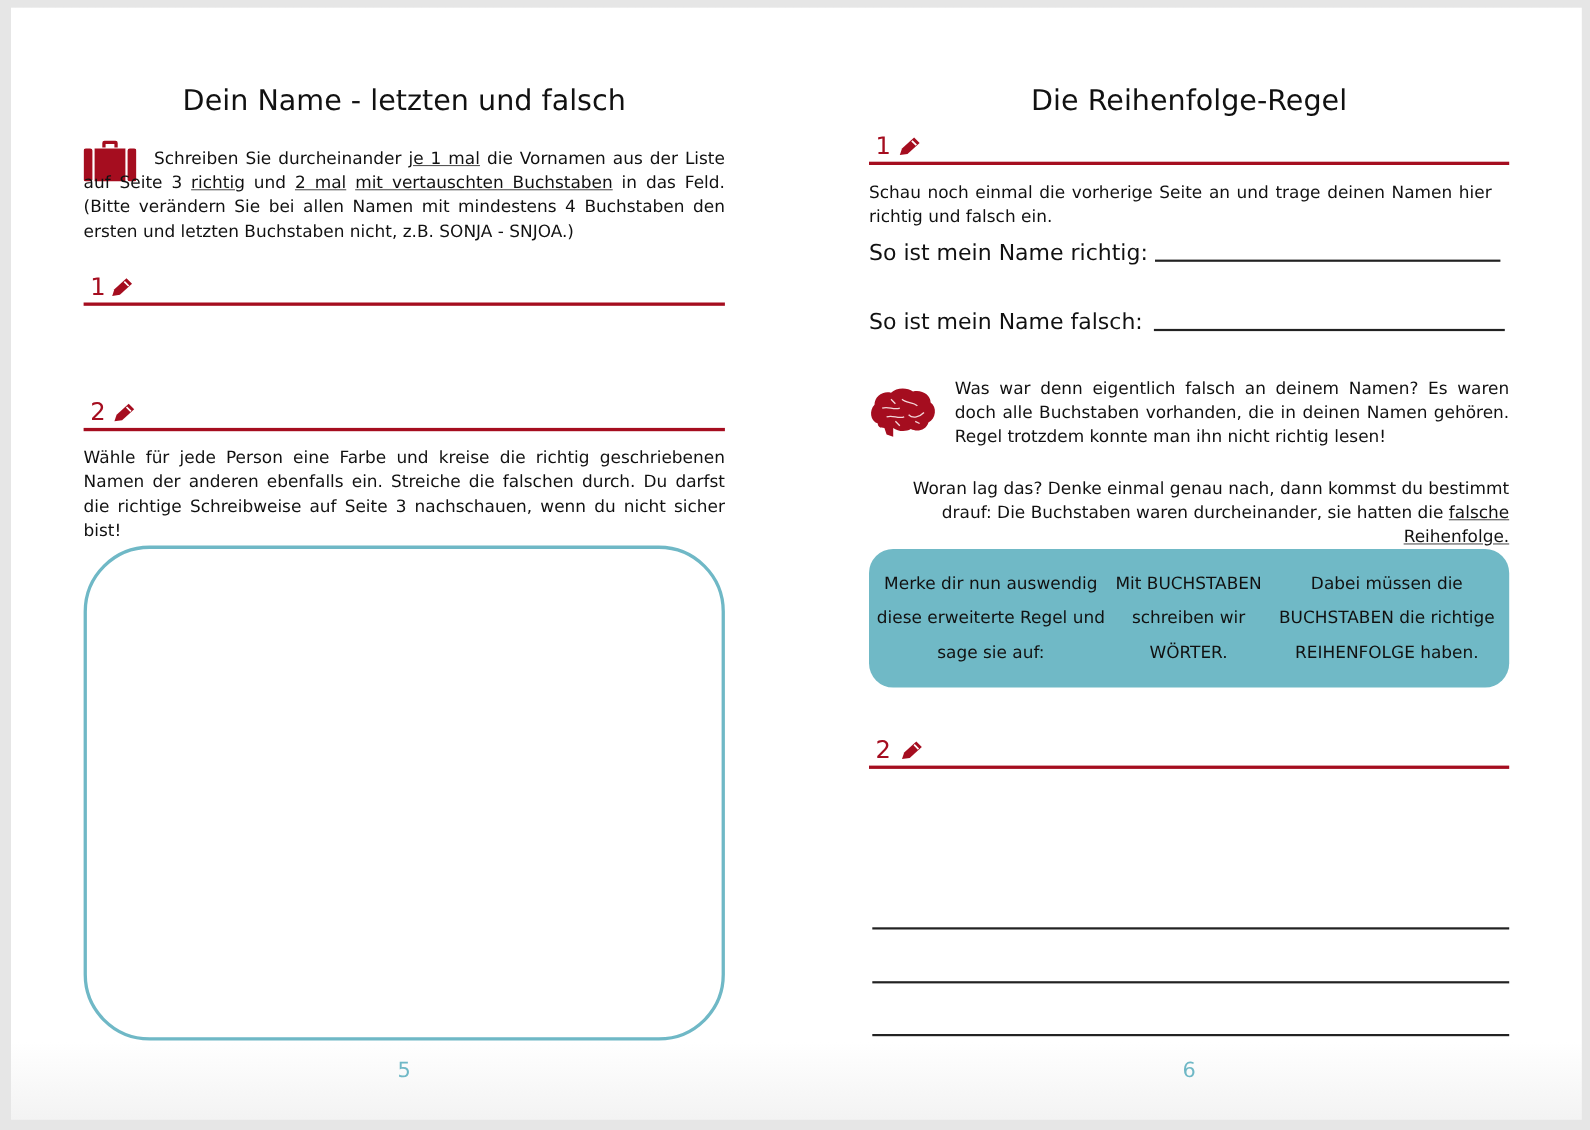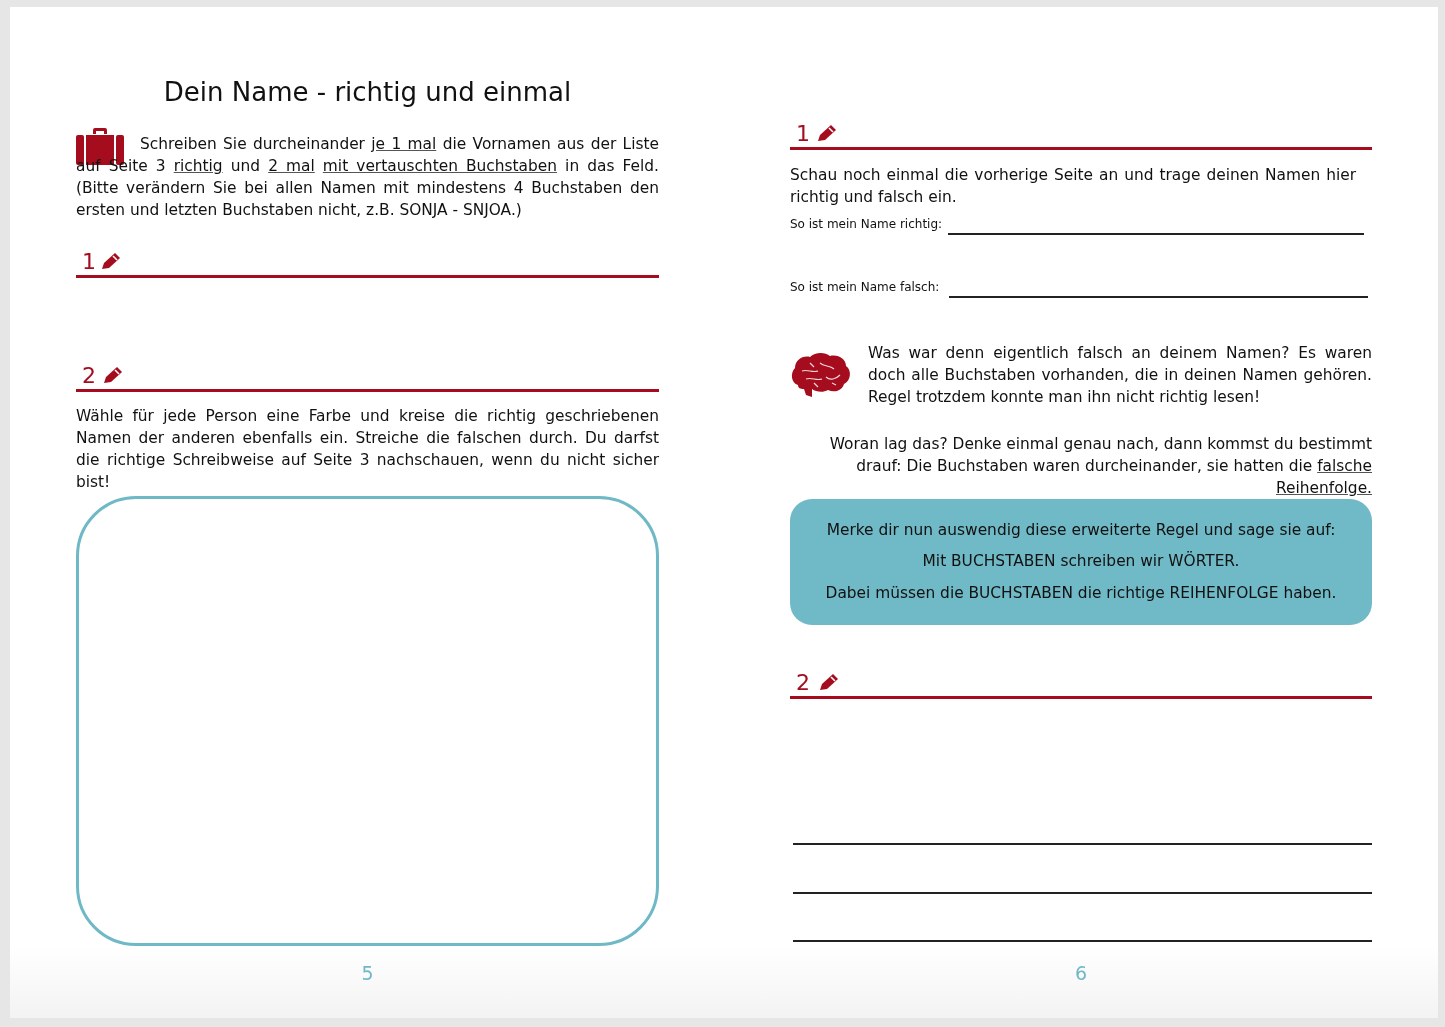--- a/index.html
+++ b/index.html
@@ -41,41 +41,41 @@
 
   .draw-box {
     position: absolute; left: 0; top: 489px; width: 577px; height: 444px;
     border: 3px solid #6fb8c6; border-radius: 60px;
   }
   .page-num {
     position: absolute; left: 0; right: 0; top: 955px; text-align: center;
     color: #6fb8c6; font-size: 19px;
   }
 
-  .fill-row { position: absolute; left: 0; right: 0; font-size: 12px; display: flex; align-items: flex-start; }
+  .fill-row { position: absolute; left: 0; right: 0; font-size: 20px; display: flex; align-items: center; }
   .fill-row .line { flex: 1; border-bottom: 2px solid #222; margin-left: 6px; margin-right: 4px; height: 16px; }
 
   .brain-icon { position: absolute; left: 0; top: 344px; width: 62px; height: 50px; }
 
   .rule-box {
     position: absolute; left: 0; top: 492px; width: 582px; height: 126px;
     background: #70b9c6; border-radius: 22px;
-    display: flex; flex-direction: column; justify-content: center; align-items: center;
+    display: flex; flex-direction: row; justify-content: center; align-items: center;
   }
   .rule-box p { margin: 0; font-size: 15.4px; line-height: 31.5px; text-align: center; }
 
   .answer-line { position: absolute; left: 3px; right: 0; border-bottom: 2px solid #222; height: 0; }
 </style>
 </head>
 <body>
 
 <div class="sheet">
 
   <div class="page left">
-    <div class="title">Dein Name - richtig und einmal</div>
+    <div class="title">Dein Name - letzten und falsch</div>
 
     <svg class="case-icon" viewBox="0 0 48 38">
       <path d="M17 7 V3 a2 2 0 0 1 2 -2 h10 a2 2 0 0 1 2 2 V7 h-3 V4 h-8 V7 z" fill="#a50d1f"></path>
       <rect x="0" y="8" width="8" height="30" rx="2" fill="#a50d1f"></rect>
       <rect x="10" y="8" width="28" height="30" fill="#a50d1f"></rect>
       <rect x="40" y="8" width="8" height="30" rx="2" fill="#a50d1f"></rect>
     </svg>
 
     <div class="intro-block">
       <p class="body-text" style="text-indent:64px">
@@ -99,20 +99,21 @@
       </svg>
     </div>
     <p class="body-text" style="position:absolute;left:0;right:0;top:398px">Wähle für jede Person eine Farbe und kreise die richtig geschriebenen Namen der anderen ebenfalls ein. Streiche die falschen durch. Du darfst die richtige Schreibweise auf Seite 3 nachschauen, wenn du nicht sicher bist!</p>
 
     <div class="draw-box"></div>
 
     <div class="page-num">5</div>
   </div>
 
   <div class="page right">
+    <div class="title">Die Reihenfolge-Regel</div>
 
     <div class="section-head" style="top:108px">
       <span class="section-num">1</span>
       <svg class="pencil" style="left:26px" viewBox="0 0 22 20">
         <path d="M2 18 L4 12 L15 2 L20 7 L9 17 Z" fill="#a50d1f"></path>
         <path d="M13 5 L17 9" stroke="#fff" stroke-width="1.6"></path>
       </svg>
     </div>
     <p class="body-text" style="position:absolute;left:0;right:16px;top:157px">Schau noch einmal die vorherige Seite an und trage deinen Namen hier richtig und falsch ein.</p>
 

